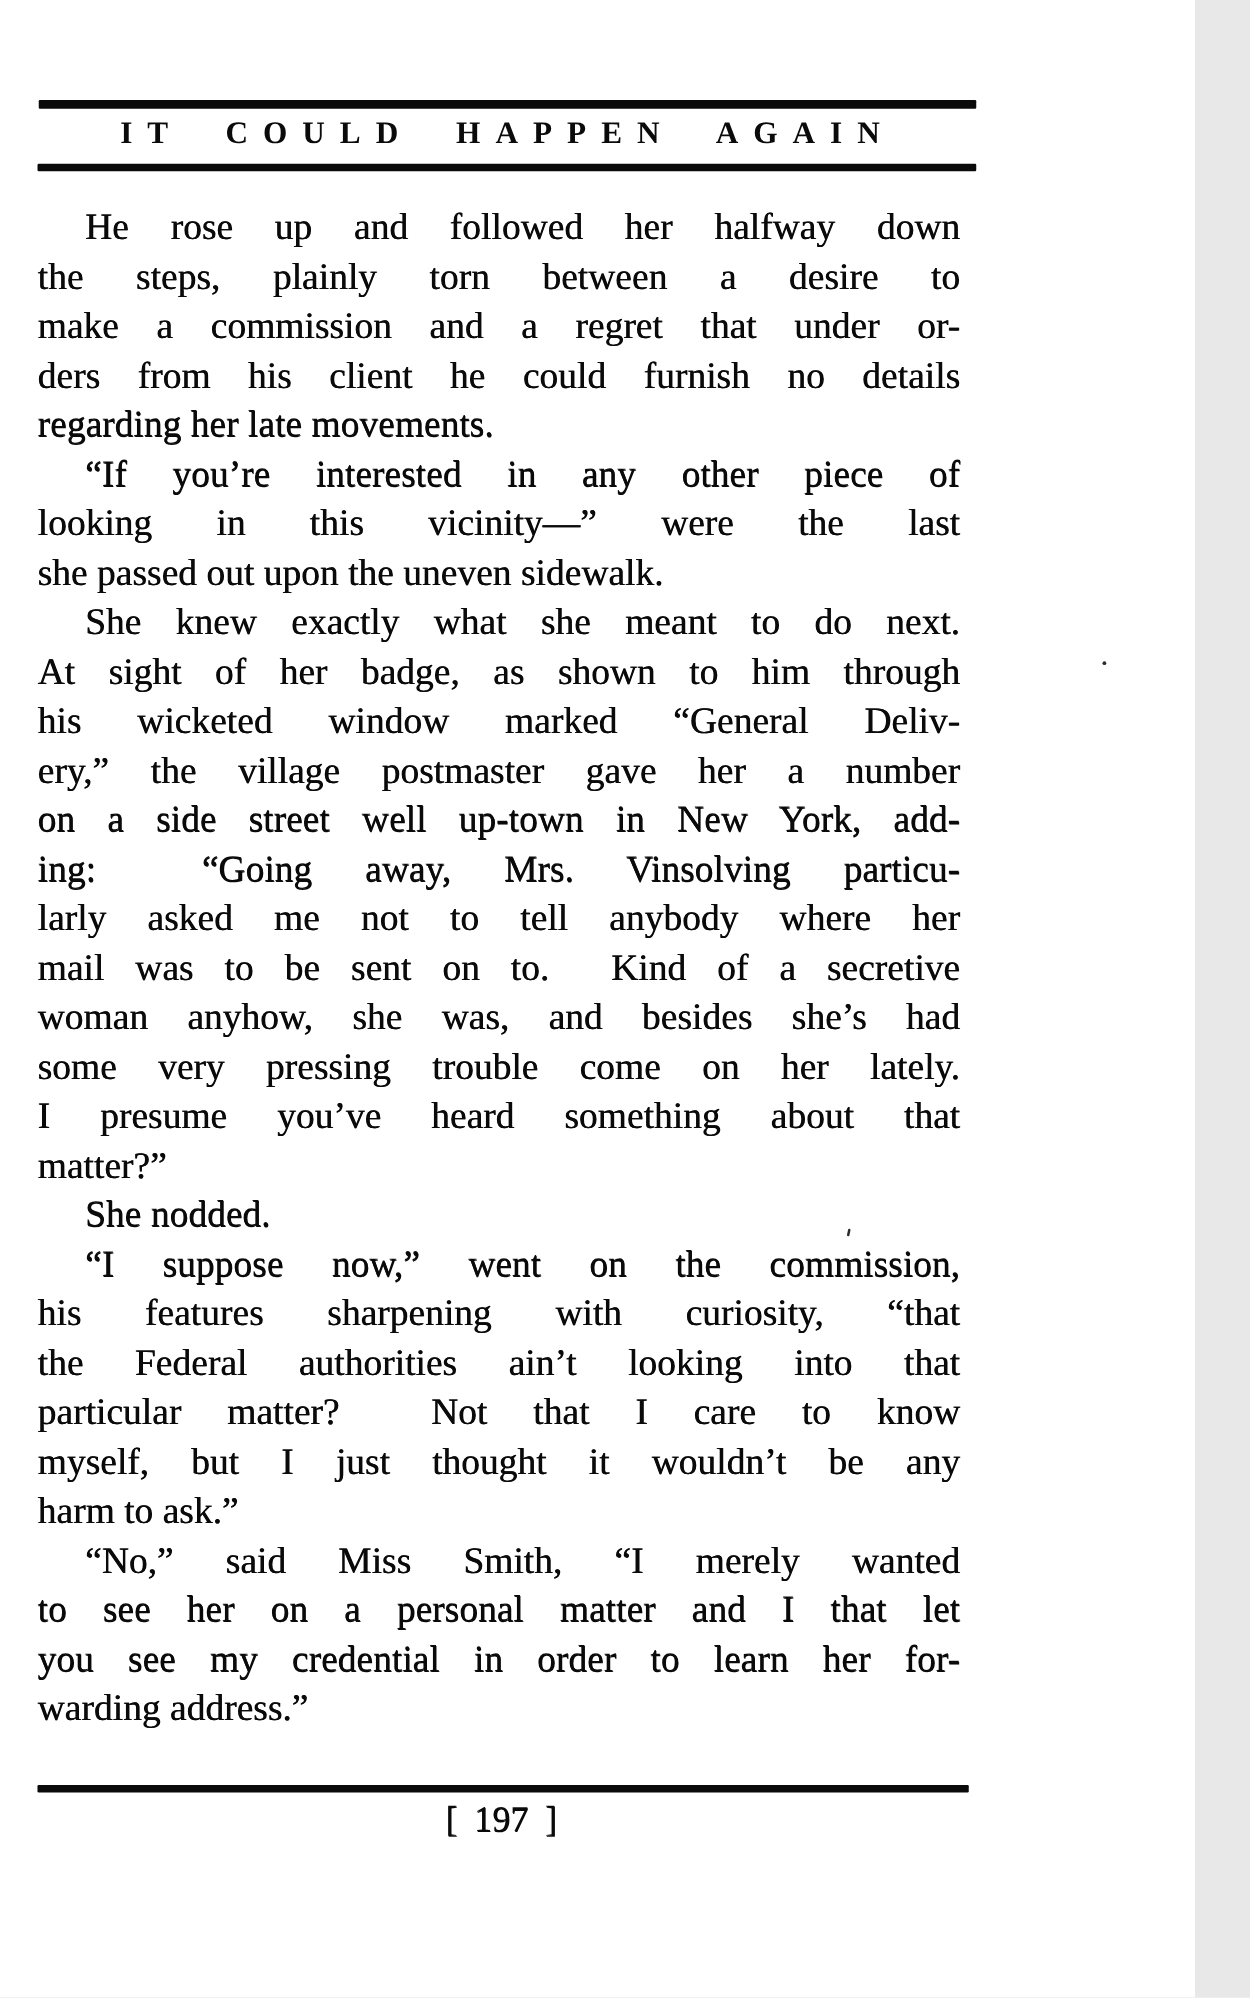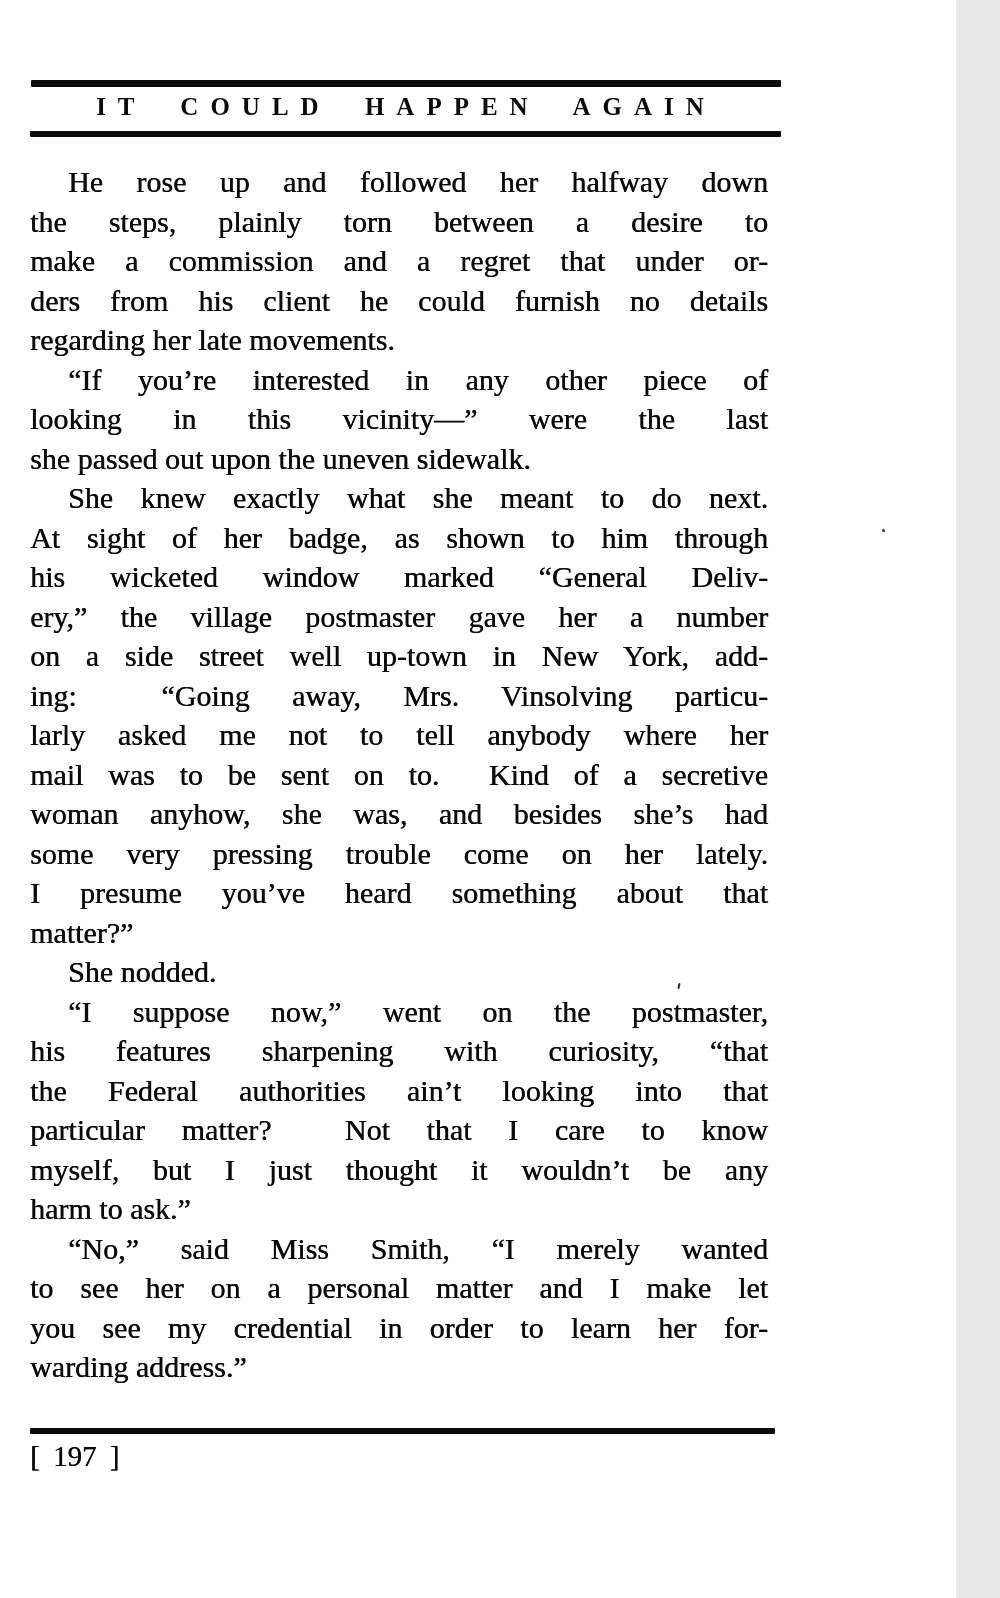--- a/index.html
+++ b/index.html
@@ -42,21 +42,21 @@
     text-align: justify;
     text-align-last: justify;
     white-space: normal;
     font-family: Liberation Serif, serif;
   }
   .line.first { padding-left: 38px; }
   .line.last  { text-align-last: left; }
   .page-number {
     position: absolute;
     top: 1440px; left: 30px; width: 742px;
-    text-align: left;
+    text-align: center;
     font-size: 29px;
     text-shadow: 0.4px 0.2px 0 currentColor;
     word-spacing: 6px;
   }
   .speck {
     position: absolute;
     background: #2a2a2a;
   }
   .speck-1 { top: 529px; left: 882px; width: 3px; height: 3px; border-radius: 50%; }
   .speck-2 { top: 983px; left: 678px; width: 2px; height: 6px; border-radius: 2px; transform: rotate(12deg); }
@@ -93,30 +93,30 @@
         <div class="line">mail was to be sent on to.&nbsp; Kind of a secretive</div>
         <div class="line">woman anyhow, she was, and besides she’s had</div>
         <div class="line">some very pressing trouble come on her lately.</div>
         <div class="line">I presume you’ve heard something about that</div>
         <div class="line last">matter?”</div>
       </div>
       <div class="paragraph">
         <div class="line first last">She nodded.</div>
       </div>
       <div class="paragraph">
-        <div class="line first">“I suppose now,” went on the postmaster,</div>
+        <div class="line first">“I suppose now,” went on the commission,</div>
         <div class="line">his features sharpening with curiosity, “that</div>
         <div class="line">the Federal authorities ain’t looking into that</div>
         <div class="line">particular matter?&nbsp; Not that I care to know</div>
         <div class="line">myself, but I just thought it wouldn’t be any</div>
         <div class="line last">harm to ask.”</div>
       </div>
       <div class="paragraph">
         <div class="line first">“No,” said Miss Smith, “I merely wanted</div>
-        <div class="line">to see her on a personal matter and I make let</div>
+        <div class="line">to see her on a personal matter and I that let</div>
         <div class="line">you see my credential in order to learn her for-</div>
         <div class="line last">warding address.”</div>
       </div>
     </div>
 
   <div class="speck speck-1"></div>
   <div class="speck speck-2"></div>
 
   <div class="rule rule-bottom"></div>
   <div class="page-number">[ 197 ]</div>

